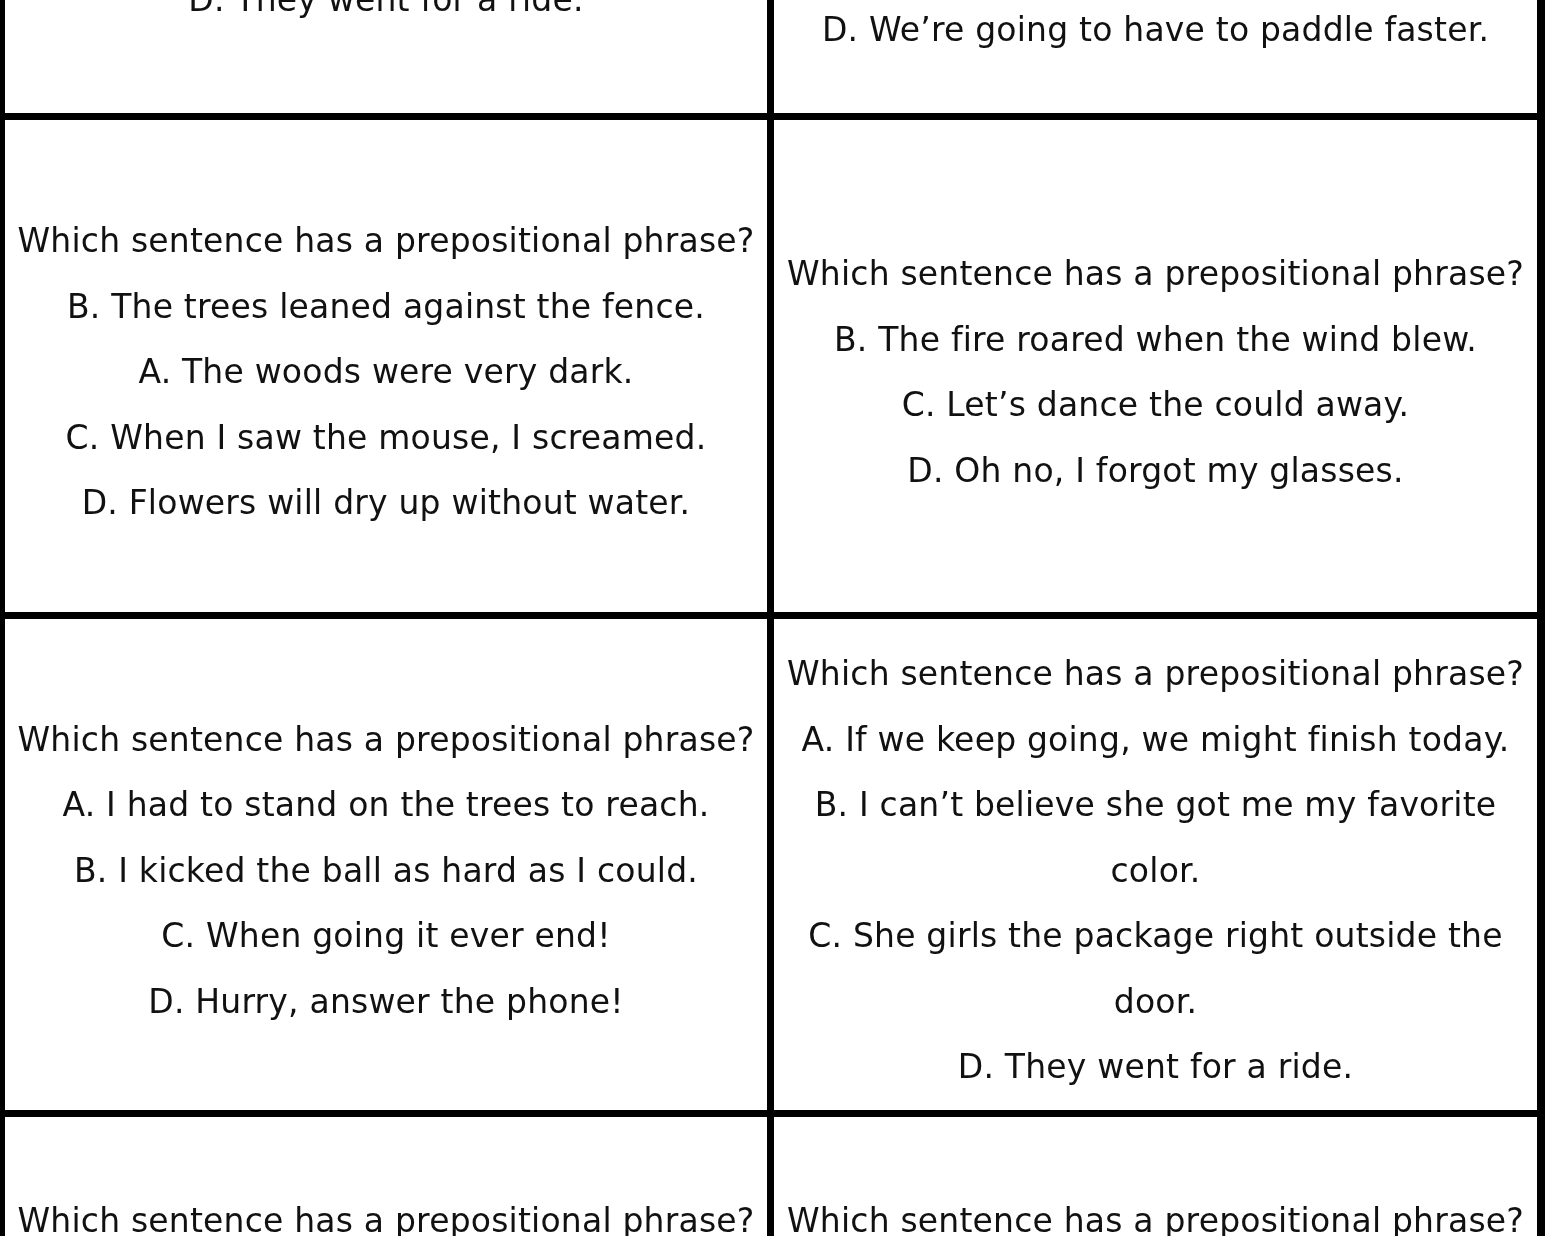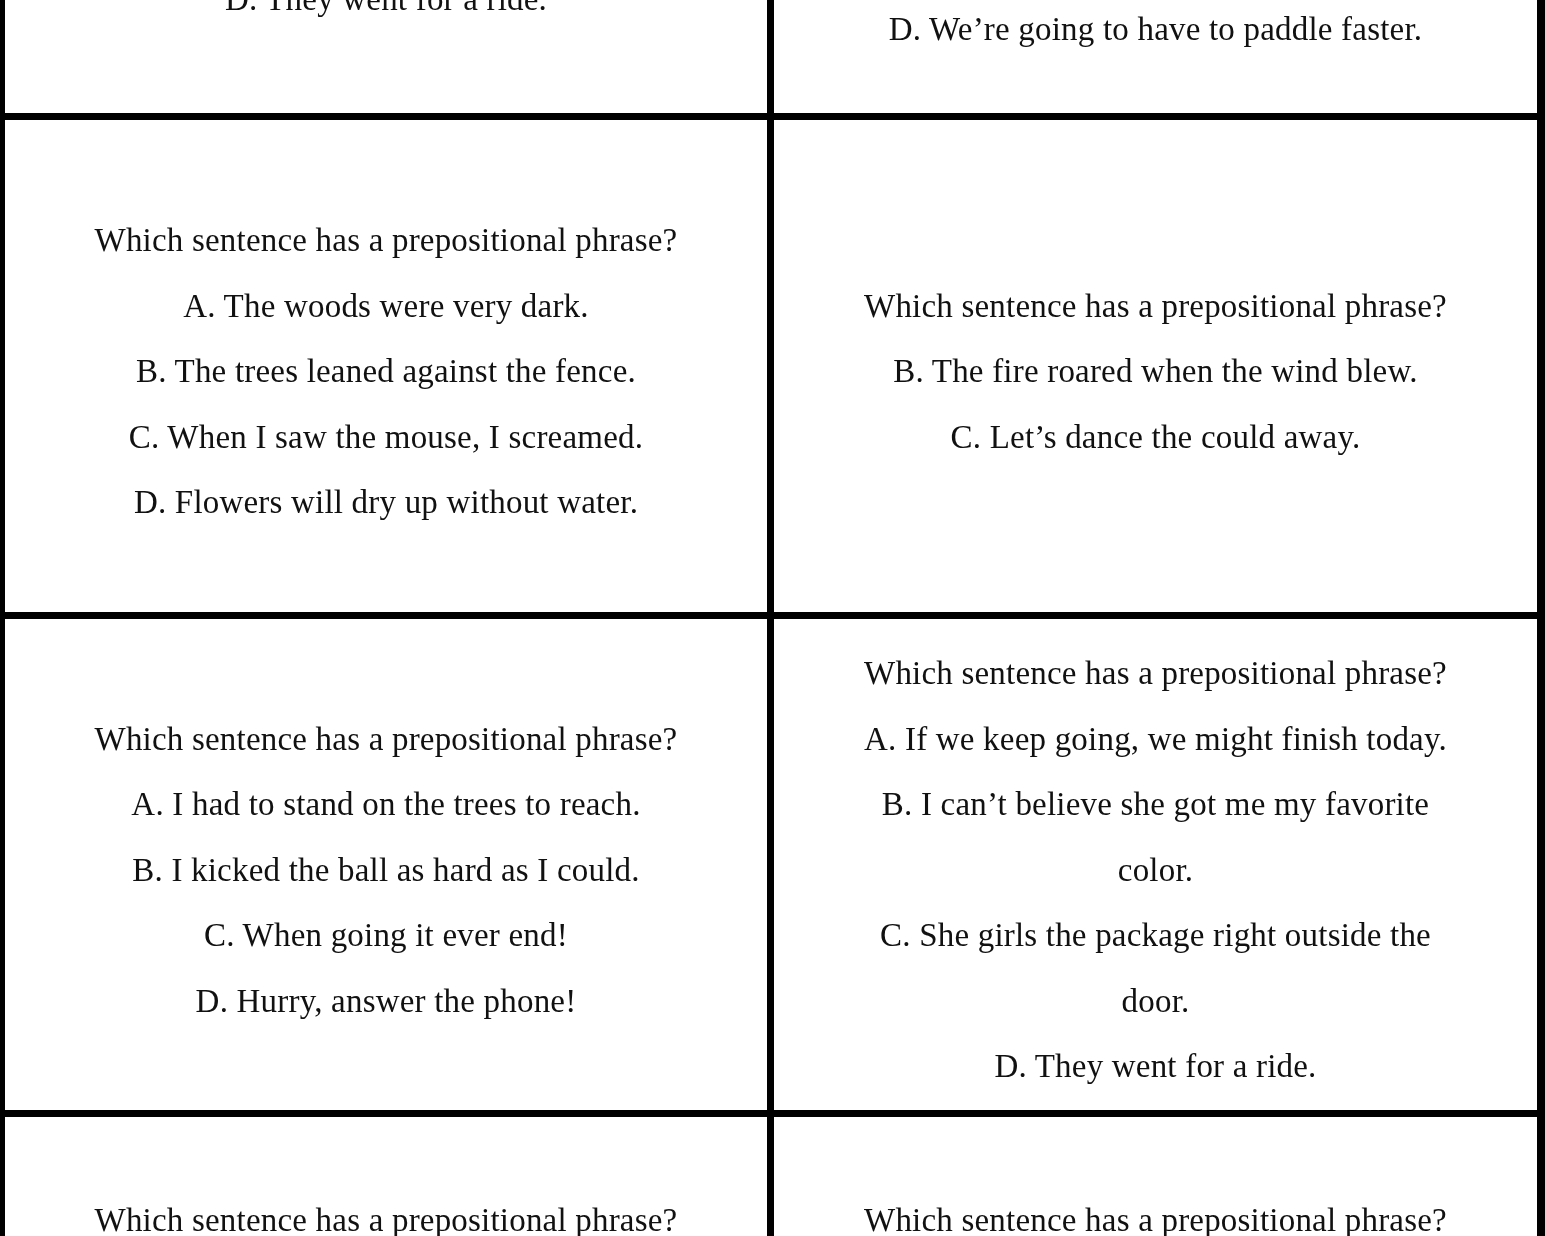--- a/index.html
+++ b/index.html
@@ -1,18 +1,18 @@
 <!DOCTYPE html>
 <html><head>
 <meta charset="utf-8">
 <style>
   html, body { margin:0; padding:0; background:#fff; }
   body { width:1545px; height:1236px; overflow:hidden; position:relative;
          font-family:"DejaVu Sans", sans-serif; color:#111; }
-  .grid { position:absolute; left:0; top:0; width:1237px; height:1236px;font-family:Liberation Serif, serif; }
+  .grid { position:absolute; left:0; top:0; width:1237px; height:1236px; }
   .vline { position:absolute; background:#000; }
   .hline { position:absolute; background:#000; }
   .cell { position:absolute; display:flex; flex-direction:column; align-items:center;
           justify-content:center; text-align:center; box-sizing:border-box; }
   .line { font-size:33px; line-height:65.5px; white-space:nowrap; letter-spacing:0.2px; }
 </style>
 </head>
 <body>
 
 <div class="grid">
@@ -26,30 +26,31 @@
 
   <div class="cell" style="left:5px;top:-33px;width:762px;height:66px;">
     <div class="line">D. They went for a ride.</div>
   </div>
   <div class="cell" style="left:774px;top:-3px;width:763px;height:66px;">
     <div class="line">D. We’re going to have to paddle faster.</div>
   </div>
 
   <div class="cell" style="left:5px;top:120px;width:762px;height:492px;padding-top:12px;">
     <div class="line">Which sentence has a prepositional phrase?</div>
+    <div class="line">B. The trees leaned against the fence.</div>
     <div class="line">A. The woods were very dark.</div>
-    <div class="line">B. The trees leaned against the fence.</div>
     <div class="line">C. When I saw the mouse, I screamed.</div>
     <div class="line">D. Flowers will dry up without water.</div>
   </div>
 
   <div class="cell" style="left:774px;top:120px;width:763px;height:492px;padding-top:12px;">
     <div class="line">Which sentence has a prepositional phrase?</div>
     <div class="line">B. The fire roared when the wind blew.</div>
     <div class="line">C. Let’s dance the could away.</div>
+    <div class="line">D. Oh no, I forgot my glasses.</div>
   </div>
 
   <div class="cell" style="left:5px;top:619px;width:762px;height:491px;padding-top:12px;">
     <div class="line">Which sentence has a prepositional phrase?</div>
     <div class="line">A. I had to stand on the trees to reach.</div>
     <div class="line">B. I kicked the ball as hard as I could.</div>
     <div class="line">C. When going it ever end!</div>
     <div class="line">D. Hurry, answer the phone!</div>
   </div>
 

